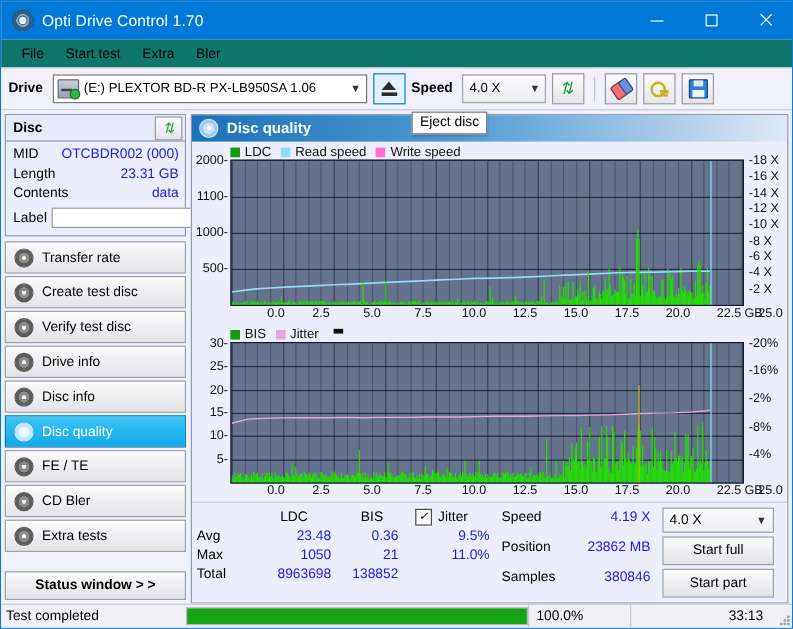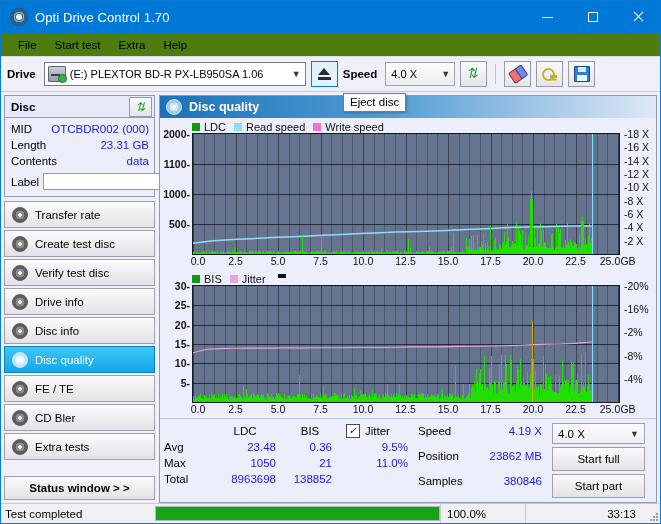--- a/index.html
+++ b/index.html
@@ -40,21 +40,21 @@
   .glyph-max{display:block;width:10px;height:10px;border:1px solid #fff;box-sizing:border-box;}
   .glyph-close{display:block;width:12px;height:12px;position:relative;}
   .glyph-close:before,.glyph-close:after{
     content:"";position:absolute;left:0;top:5px;width:13px;height:1px;background:#fff;
   }
   .glyph-close:before{transform:rotate(45deg);}
   .glyph-close:after{transform:rotate(-45deg);}
 
   
   .menubar{
-    height:23px;background:#4d7c0f;display:flex;align-items:center;
+    height:23px;background:#0f766e;display:flex;align-items:center;
     border-bottom:1px solid #dcdce4;padding-left:8px;flex:0 0 auto;
   }
   .menu-item{padding:3px 9px;font-size:11.5px;color:#000;}
 
   
   .toolbar{
     height:34px;background:#eff0fa;display:flex;align-items:center;
     padding:0 6px;flex:0 0 auto;gap:5px;
     border-bottom:1px solid #c8c8d8;
   }
@@ -193,31 +193,31 @@
   }
   .chart-wrap{padding:2px 2px 0 2px;}
   .legend{display:flex;align-items:center;gap:4px;padding-left:30px;height:13px;}
   .legend .sw{width:8px;height:8px;display:inline-block;}
   .legend .lt{font-size:11px;color:#111;margin-right:4px;}
   .legend .blackmark{width:8px;height:4px;background:#111;margin-left:4px;margin-bottom:5px;}
 
   .plot-row{display:flex;align-items:stretch;}
   .yaxis-l{width:30px;flex:0 0 30px;position:relative;}
   .yaxis-r{width:34px;flex:0 0 34px;position:relative;}
-  .ytick{position:absolute;right:2px;font-size:10.5px;color:#111;transform:translateY(-50%);white-space:nowrap;font-weight:bold;}
+  .ytick{position:absolute;right:2px;font-size:10.5px;color:#111;transform:translateY(-50%);white-space:nowrap;}
   .ytick-r{position:absolute;left:4px;font-size:10.5px;color:#111;transform:translateY(-50%);white-space:nowrap;}
   .plot{
     flex:1 1 auto;position:relative;background:#66738f;border:1px solid #111827;box-sizing:border-box;
     overflow:hidden;
   }
   .plot .vgrid,.plot .hgrid{position:absolute;background:rgba(20,24,34,.55);}
   .plot .vgrid{width:1px;top:0;bottom:0;}
   .plot .vgrid.minor{background:rgba(20,24,34,.30);}
   .plot .hgrid{height:1px;left:0;right:0;background:rgba(16,20,30,.75);}
-  .xaxis{display:flex;height:15px;align-items:flex-start;position:relative;}
+  .xaxis{display:flex;height:15px;align-items:flex-start;position:relative;margin-left:32px;}
   .xtick{position:absolute;font-size:10.5px;color:#111;transform:translateX(-50%);white-space:nowrap;}
   .bars{position:absolute;left:0;right:0;bottom:0;top:0;}
   .bar{position:absolute;bottom:0;width:1px;background:#21e000;}
   .bar.amber{background:#c9b400;}
   .line{position:absolute;left:0;right:0;top:0;bottom:0;}
   .cursor{position:absolute;top:0;bottom:0;width:1px;background:#7fe4ff;}
 
   
   .stats{
     flex:0 0 auto;display:flex;padding:4px 4px 2px 4px;border-top:1px solid #c4c8dc;
@@ -280,21 +280,21 @@
       <div class="win-btn close">
           <i class="glyph-close"></i>
         </div>
     </div>
   </div>
 
   <div class="menubar">
     <div class="menu-item">File</div>
     <div class="menu-item">Start test</div>
     <div class="menu-item">Extra</div>
-    <div class="menu-item">Help</div>
+    <div class="menu-item">Bler</div>
   </div>
 
   <div class="toolbar">
     <div class="tb-label">Drive</div>
     <div class="drive-combo">
       <span class="dicon"></span>
       <span class="dtxt">(E:)  PLEXTOR BD-R  PX-LB950SA 1.06</span>
       <span class="combo-arrow">▼</span>
     </div>
     <div class="tb-btn sel">

